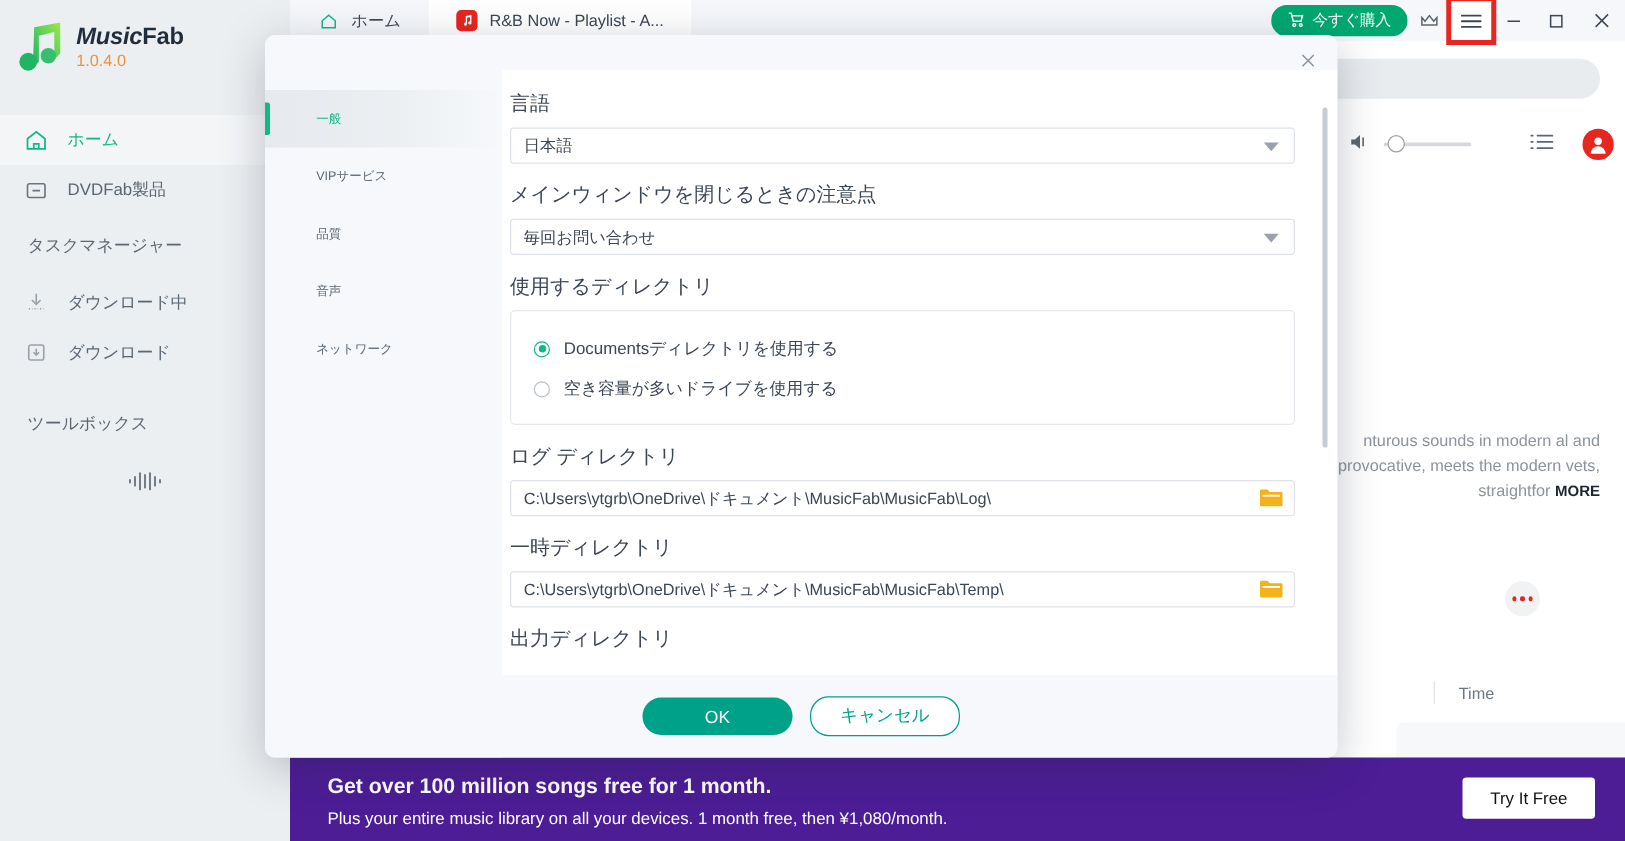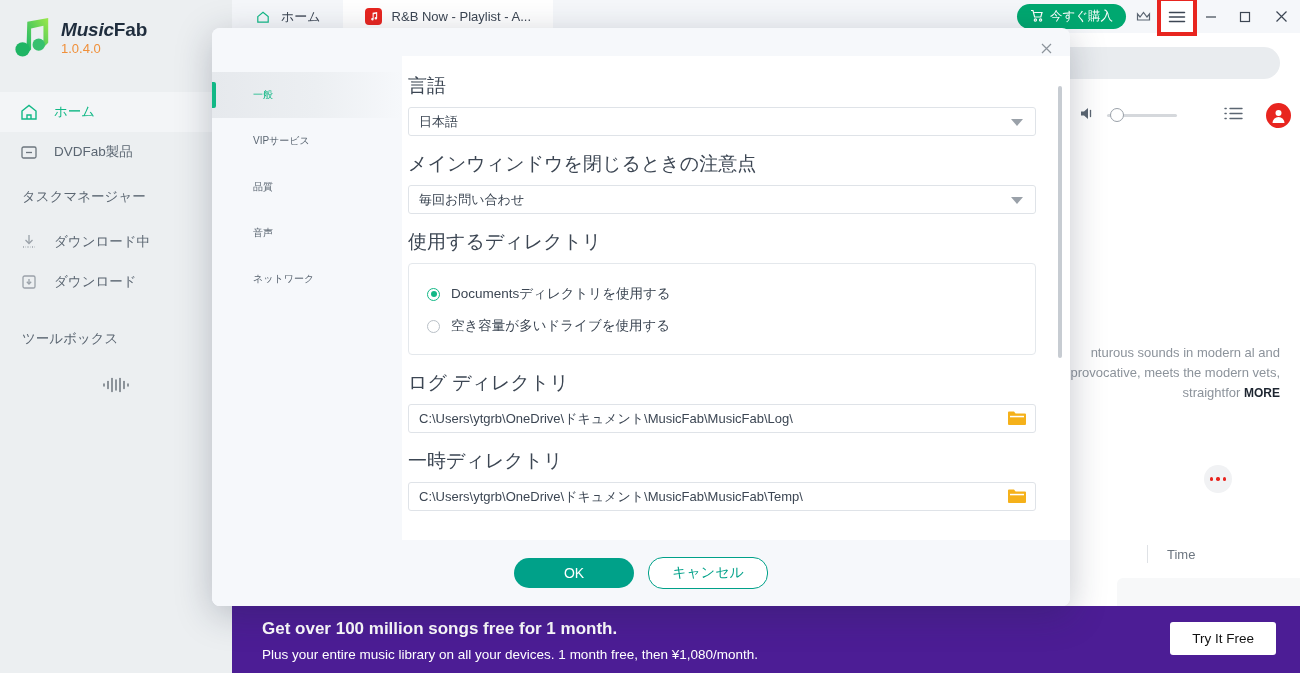--- a/index.html
+++ b/index.html
@@ -136,21 +136,21 @@
   .dlg-tab.act { color:#12b886; background: linear-gradient(90deg,#e6e9ed 0%, #eceff2 55%, #f6f8fb 100%); }
   .dlg-tab.act:before {
     content:""; position:absolute; left:0; top:10px; width:4px; height:26px;
     background:#12b886; border-radius: 0 2px 2px 0;
   }
   .dlg-body {
     position:absolute; left: 190px; top: 28px; width: 668px; height: 513px;
     background:#ffffff; overflow:hidden;
   }
   .dlg-inner { position:absolute; left:0; top:0; width: 668px; padding: 17px 34px 0 0; }
-  .fld-label { font-size: 19px; color:#3c4653; margin: 0 0 8px 0; }
+  .fld-label { font-size: 16px; color:#3c4653; margin: 0 0 8px 0; }
   .fld-label.mt { margin-top: 15px; }
   .sel-box, .txt-box {
     position: relative; height: 29px; background:#fff;
     border: 1px solid #dfe3e8; border-radius: 3px;
     display:flex; align-items:center; padding: 0 10px;
     font-size: 13px; color:#3c4653;
   }
   .caret {
     position:absolute; right: 12px; top: 11px;
     width:0; height:0; border-left: 6px solid transparent; border-right: 6px solid transparent;
@@ -451,20 +451,21 @@
             <span>C:\Users\ytgrb\OneDrive\ドキュメント\MusicFab\MusicFab\Temp\</span>
           </div>
           <span class="folder-btn">
             <svg width="20" height="18" viewBox="0 0 20 18" fill="#f5b11a">
               <path d="M1 3.5 a1 1 0 0 1 1-1 h5 l1.6 2 h9.4 a1 1 0 0 1 1 1 V15 a1 1 0 0 1-1 1 H2 a1 1 0 0 1-1-1 Z"></path>
               <rect x="3" y="6.8" width="14" height="1.5" fill="#fff"></rect>
             </svg>
           </span>
         </div>
 
+        <div class="fld-label mt">出力ディレクトリ</div>
       </div>
 
       <div class="dlg-scroll-track"></div>
       <div class="dlg-scroll"></div>
     </div>
 
     <div class="dlg-foot">
       <button class="btn-ok">OK</button>
       <button class="btn-cancel">キャンセル</button>
     </div>

